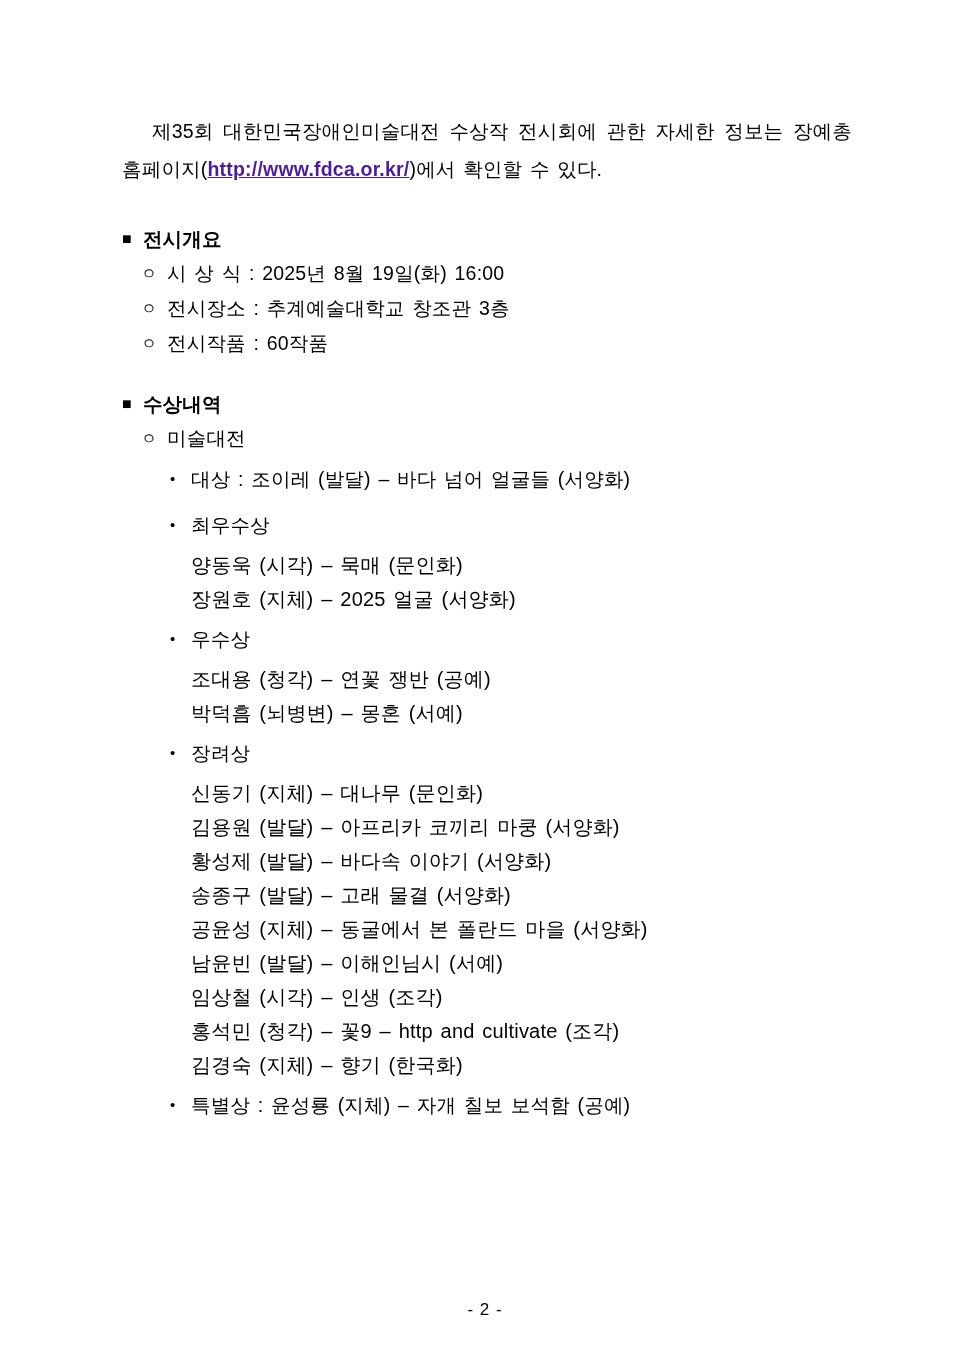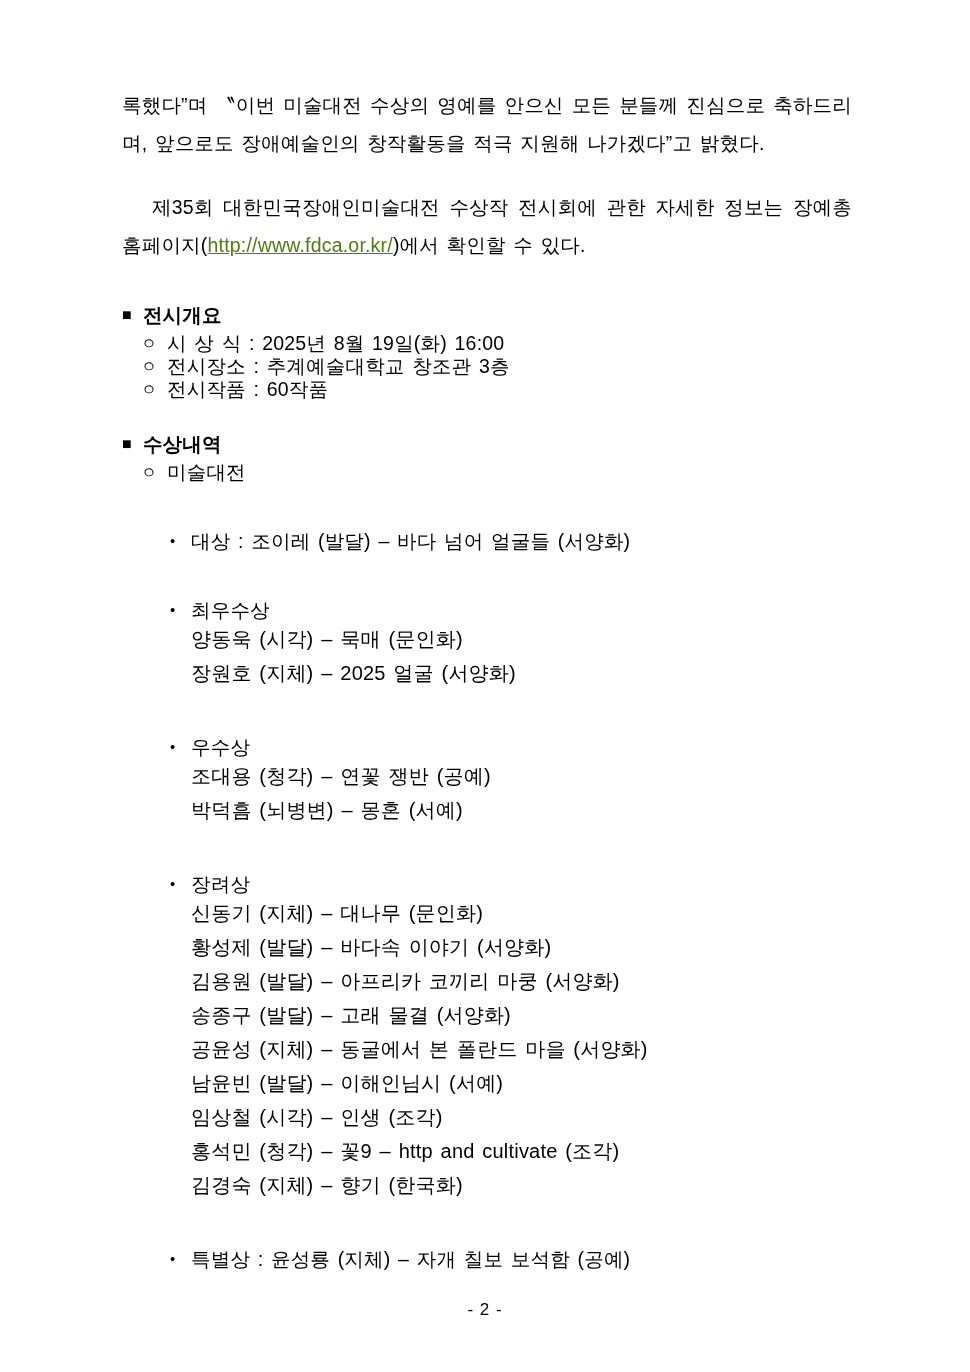--- a/index.html
+++ b/index.html
@@ -34,21 +34,22 @@
     font-size: 19.5px;
     line-height: 38px;
     letter-spacing: 0.2px;
     text-align: justify;
     word-spacing: 2px;
   }
   .para .indent { display: inline-block; width: 30px; }
 
   .link {
     text-decoration: underline;
-    color: #4d7c0f;
+    color: #4c1d95;
+    font-weight: bold;
   }
 
   .gap-lg { height: 34px; }
   .gap-md { height: 26px; }
 
   .section-head {
     font-size: 19.5px;
     font-weight: bold;
     line-height: 34px;
     letter-spacing: 0.2px;
@@ -56,39 +57,38 @@
   }
   .section-head .sq {
     display: inline-block;
     margin-right: 11px;
     font-size: 16px;
     vertical-align: 2px;
   }
 
   .lvl1 {
     font-size: 19.5px;
-    line-height: 22px;
+    line-height: 34px;
     padding-left: 19px;
     letter-spacing: 0.2px;
     word-spacing: 2px;
   }
   .lvl1 .mark {
     display: inline-block;
     width: 26px;
     font-size: 16px;
     vertical-align: 1px;
   }
 
   .lvl2 {
     font-size: 19.5px;
-    line-height: 24px;
+    line-height: 46px;
     padding-left: 48px;
     letter-spacing: 0.2px;
     word-spacing: 2px;
-    margin-top: 45px;
   }
   .lvl2 .mark {
     display: inline-block;
     width: 21px;
     font-size: 15px;
     vertical-align: 2px;
   }
 
   .lvl3 {
     font-size: 20px;
@@ -121,23 +121,20 @@
     font-size: 17px;
     letter-spacing: 1px;
   }
 </style>
 </head>
 <body>
 
 <div class="page">
   <div class="content">
 
-    <div class="para">
-      <span>록했다”며 〝이번 미술대전 수상의 영예를 안으신 모든 분들께 진심으로 축하드리며, 앞으로도 장애예술인의 창작활동을 적극 지원해 나가겠다”고 밝혔다.</span>
-    </div>
 
     <div class="gap-md"></div>
 
     <div class="para">
       <span class="indent"></span><span>제35회 대한민국장애인미술대전 수상작 전시회에 관한 자세한 정보는 장예총 홈페이지(</span><a class="link" href="#">http://www.fdca.or.kr/</a><span>)에서 확인할 수 있다.</span>
     </div>
 
     <div class="gap-lg"></div>
 
     <div class="section-head">
@@ -177,22 +174,22 @@
     <div class="lvl2">
       <span class="mark">•</span><span>우수상</span>
     </div>
     <div class="lvl3">조대용 (청각) – 연꽃 쟁반 (공예)</div>
     <div class="lvl3">박덕흠 (뇌병변) – 몽혼 (서예)</div>
 
     <div class="lvl2">
       <span class="mark">•</span><span>장려상</span>
     </div>
     <div class="lvl3">신동기 (지체) – 대나무 (문인화)</div>
+    <div class="lvl3">김용원 (발달) – 아프리카 코끼리 마쿵 (서양화)</div>
     <div class="lvl3">황성제 (발달) – 바다속 이야기 (서양화)</div>
-    <div class="lvl3">김용원 (발달) – 아프리카 코끼리 마쿵 (서양화)</div>
     <div class="lvl3">송종구 (발달) – 고래 물결 (서양화)</div>
     <div class="lvl3">공윤성 (지체) – 동굴에서 본 폴란드 마을 (서양화)</div>
     <div class="lvl3">남윤빈 (발달) – 이해인님시 (서예)</div>
     <div class="lvl3">임상철 (시각) – 인생 (조각)</div>
     <div class="lvl3">홍석민 (청각) – 꽃9 – http and cultivate (조각)</div>
     <div class="lvl3">김경숙 (지체) – 향기 (한국화)</div>
 
     <div class="lvl2">
       <span class="mark">•</span><span>특별상 : 윤성룡 (지체) – 자개 칠보 보석함 (공예)</span>
     </div>

